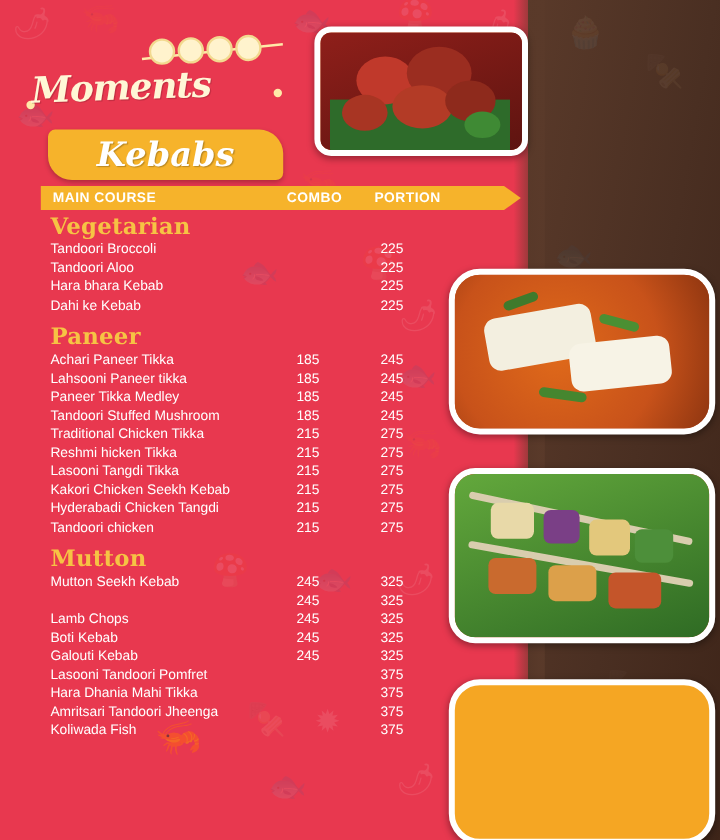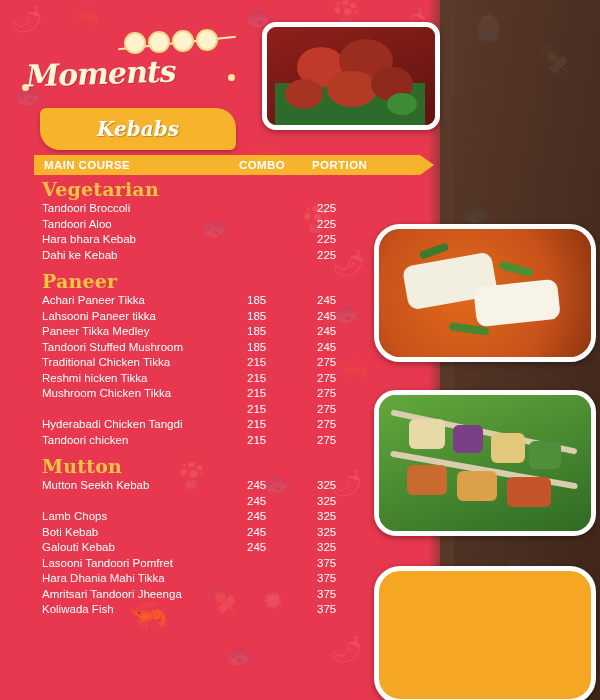--- a/index.html
+++ b/index.html
@@ -164,21 +164,21 @@
     width: 196px;
     height: 42px;
     background: #f6b32b;
     border-radius: 6px 20px 6px 20px;
     box-shadow: 0 2px 4px rgba(0,0,0,0.25);
   }
   .title-ribbon .txt {
     font-family: "DejaVu Serif", serif;
     font-style: italic;
     font-weight: bold;
-    font-size: 20px;
+    font-size: 28px;
     color: #ffffff;
     text-align: center;
     line-height: 42px;
     text-shadow: 1px 1px 1px rgba(0,0,0,0.25);
   }
   
   .col-header {
     position: absolute;
     left: 34px;
     top: 155px;
@@ -402,25 +402,26 @@
       <span class="item">Traditional Chicken Tikka</span>
       <span class="combo">215</span>
       <span class="portion">275</span>
     </div>
     <div class="row">
       <span class="item">Reshmi hicken Tikka</span>
       <span class="combo">215</span>
       <span class="portion">275</span>
     </div>
     <div class="row">
-      <span class="item">Mushroom Chicken Tikka</span>
-      <span class="combo">215</span>
-      <span class="portion">275</span>
-    </div>
-    <div class="row">
+      <span class="item">Lasooni Tangdi Tikka</span>
+      <span class="combo">215</span>
+      <span class="portion">275</span>
+    </div>
+    <div class="row">
+      <span class="item">Kakori Chicken Seekh Kebab</span>
       <span class="combo">215</span>
       <span class="portion">275</span>
     </div>
     <div class="row">
       <span class="item">Hyderabadi Chicken Tangdi</span>
       <span class="combo">215</span>
       <span class="portion">275</span>
     </div>
     <div class="row">
       <span class="item">Tandoori chicken</span>

